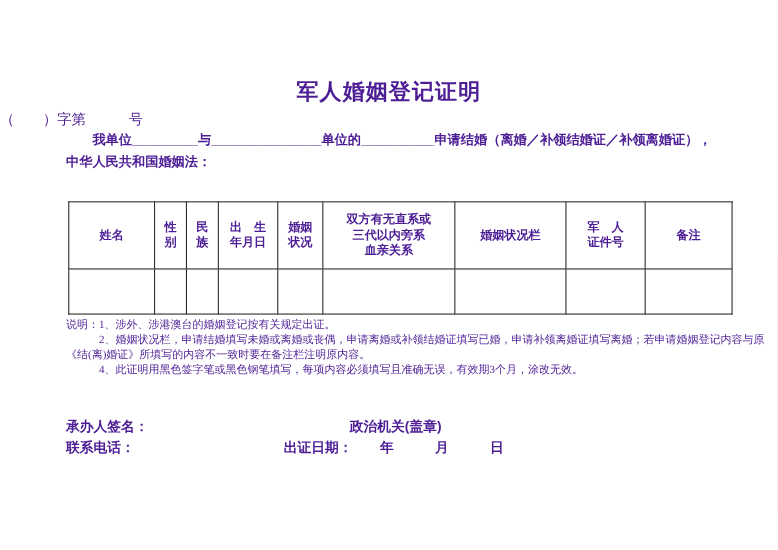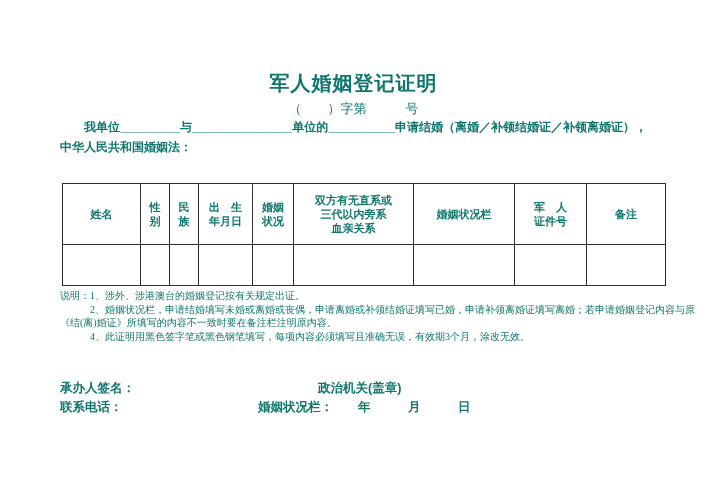--- a/index.html
+++ b/index.html
@@ -1,27 +1,27 @@
 <!DOCTYPE html>
 <html><head>
 <meta charset="utf-8">
 <style>
   html,body{margin:0;padding:0;background:#e8e8e8;}
   .page{
     position:relative;width:707px;height:500px;background:#ffffff;
-    font-family:"Liberation Sans","DejaVu Sans",sans-serif;color:#0f766e;
+    font-family:"Liberation Sans","DejaVu Sans",sans-serif;color:#4c1d95;
     overflow:hidden;margin:0 auto;
   }
   .doc-title{
     position:absolute;top:70px;left:0;width:707px;margin:0;
     text-align:center;font-size:20px;font-weight:bold;letter-spacing:1px;
   }
   .serial-line{
     position:absolute;top:100px;left:0;width:707px;
-    text-align:center;font-size:13px;font-weight:400;
+    text-align:left;font-size:13px;font-weight:400;
   }
   .intro{
     position:absolute;top:118px;left:60px;width:592px;
     font-size:12px;line-height:19.5px;font-weight:bold;
   }
   .intro div{white-space:nowrap;}
   .intro .indent{text-indent:24px;}
   .reg-table{
     position:absolute;top:183px;left:62px;
     border-collapse:collapse;table-layout:fixed;width:594px;
@@ -92,15 +92,15 @@
 
   <div class="notes">
       <p class="note-item">说明：1、涉外、涉港澳台的婚姻登记按有关规定出证。</p>
       <p class="note-item">2、婚姻状况栏，申请结婚填写未婚或离婚或丧偶，申请离婚或补领结婚证填写已婚，申请补领离婚证填写离婚；若申请婚姻登记内容与原《结(离)婚证》所填写的内容不一致时要在备注栏注明原内容。</p>
       <p class="note-item">4、此证明用黑色签字笔或黑色钢笔填写，每项内容必须填写且准确无误，有效期3个月，涂改无效。</p>
     </div>
 
   <div class="footer-label sign-label">承办人签名：</div>
   <div class="footer-label stamp-label">政治机关(盖章)</div>
   <div class="footer-label phone-label">联系电话：</div>
-  <div class="footer-label date-line">婚姻状况栏：　　年　　　月　　　日</div>
+  <div class="footer-label date-line">出证日期：　　年　　　月　　　日</div>
 
 </div>
 
 </body></html>

